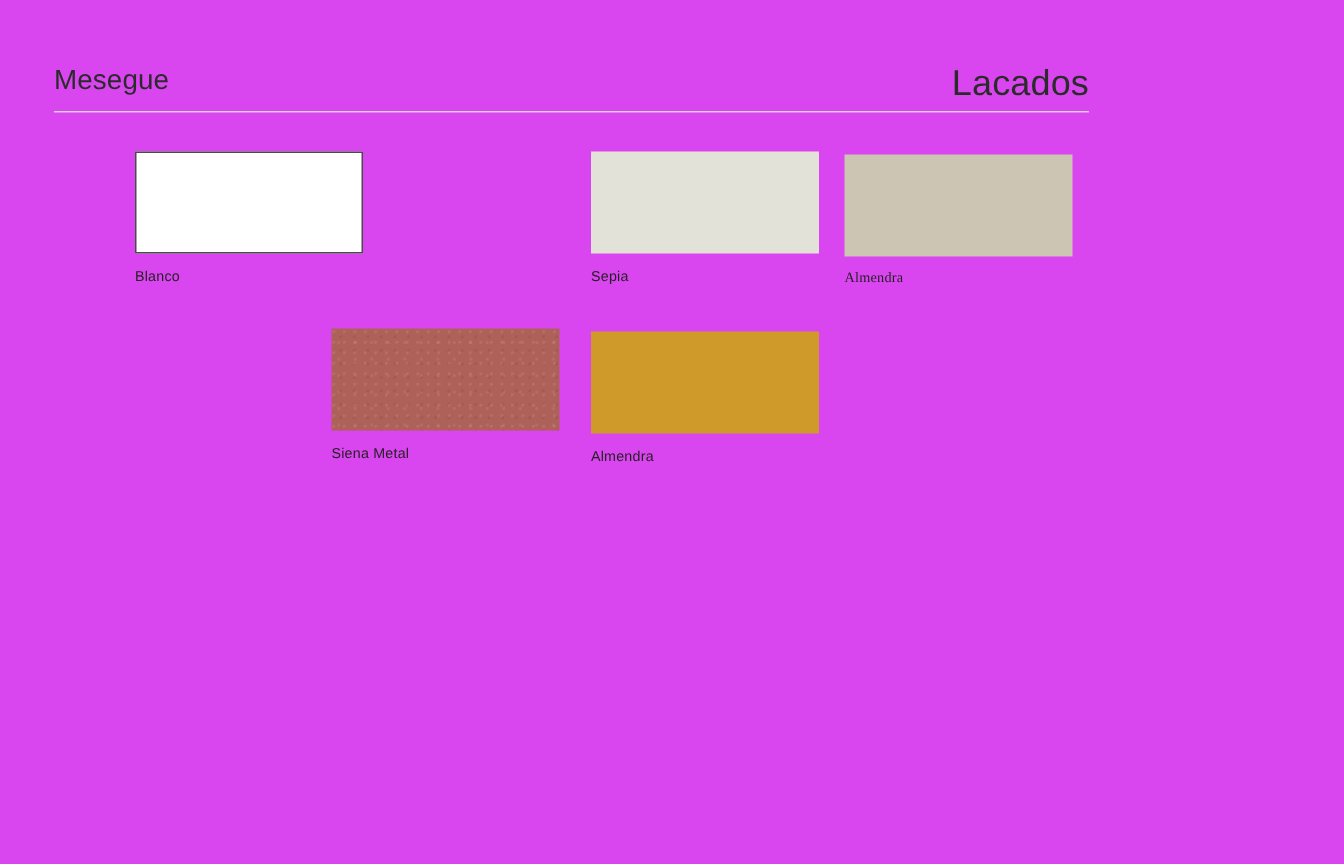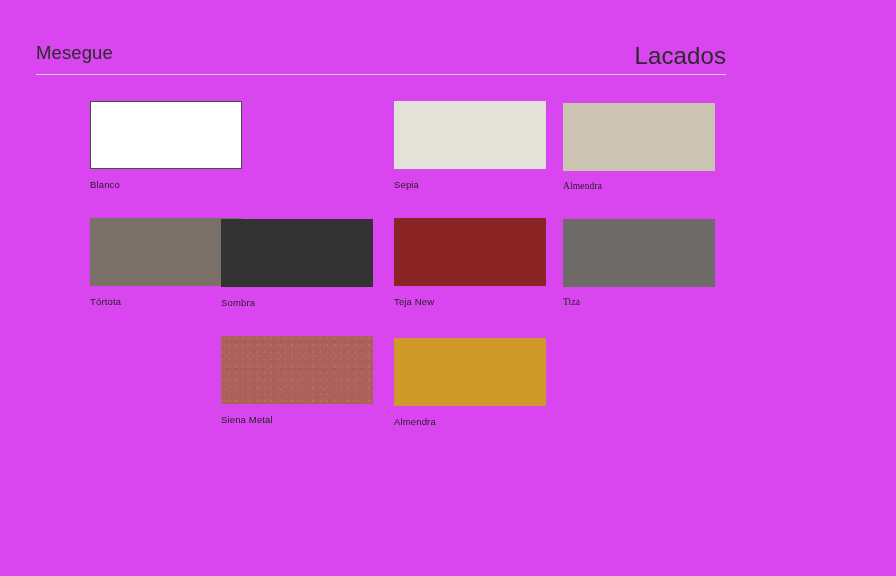--- a/index.html
+++ b/index.html
@@ -132,38 +132,20 @@
         <div class="swatch-cell col-2">
           <div class="swatch-chip" style="background-color: rgb(227, 226, 216);"></div>
           <div class="swatch-label">Sepia</div>
         </div>
         <div class="swatch-cell col-3 nudge-2">
           <div class="swatch-chip" style="background-color: rgb(204, 197, 179);"></div>
           <div class="swatch-label">Almendra</div>
         </div>
       </div>
       <div class="swatch-row">
-        <div class="swatch-cell col-0">
-          <div class="swatch-chip" style="background-color: rgb(124, 113, 104);"></div>
-          <div class="swatch-label">Tórtota</div>
-        </div>
-        <div class="swatch-cell col-1 nudge-1">
-          <div class="swatch-chip" style="background-color: rgb(51, 51, 51);"></div>
-          <div class="swatch-label">Sombra</div>
-        </div>
-        <div class="swatch-cell col-2">
-          <div class="swatch-chip" style="background-color: rgb(139, 36, 37);"></div>
-          <div class="swatch-label">Teja New</div>
-        </div>
-        <div class="swatch-cell col-3 nudge-1">
-          <div class="swatch-chip" style="background-color: rgb(110, 107, 104);"></div>
-          <div class="swatch-label">Tiza</div>
-        </div>
-      </div>
-      <div class="swatch-row">
         <div class="swatch-cell col-1 nudge-1">
           <div class="swatch-chip metal" style="background-color: rgb(174, 97, 89);"></div>
           <div class="swatch-label">Siena Metal</div>
         </div>
         <div class="swatch-cell col-2 nudge-3">
           <div class="swatch-chip" style="background-color: rgb(208, 154, 43);"></div>
           <div class="swatch-label">Almendra</div>
         </div>
       </div>
     </div>

